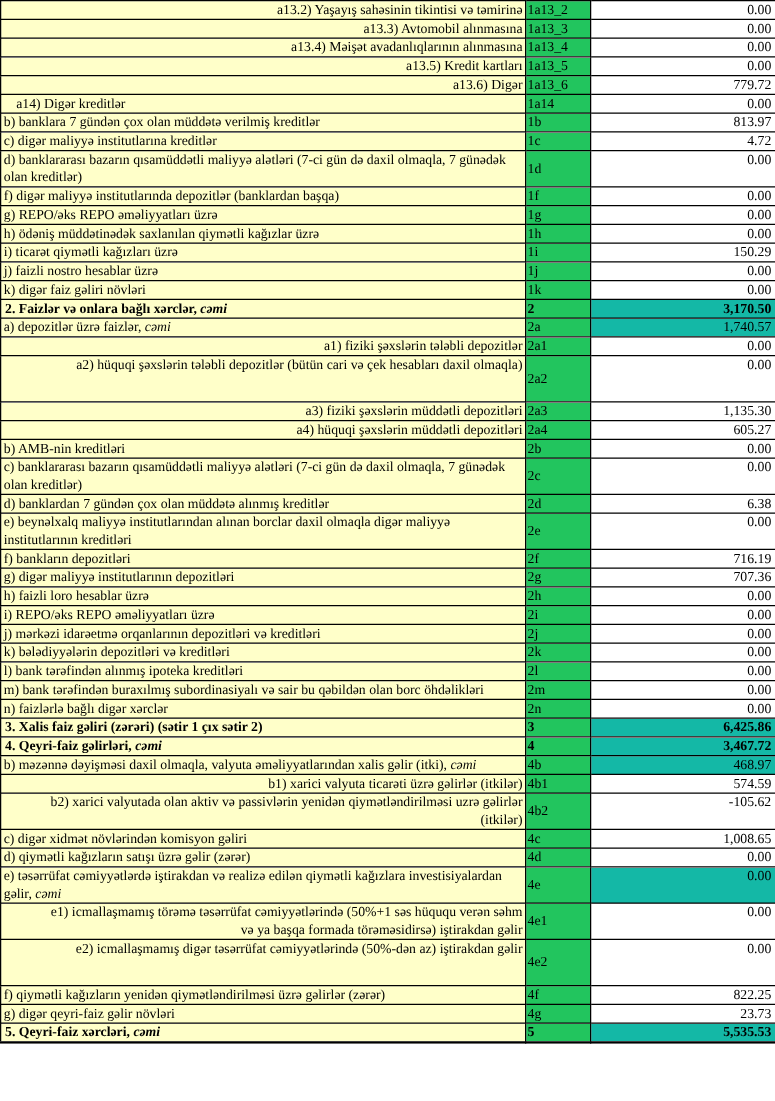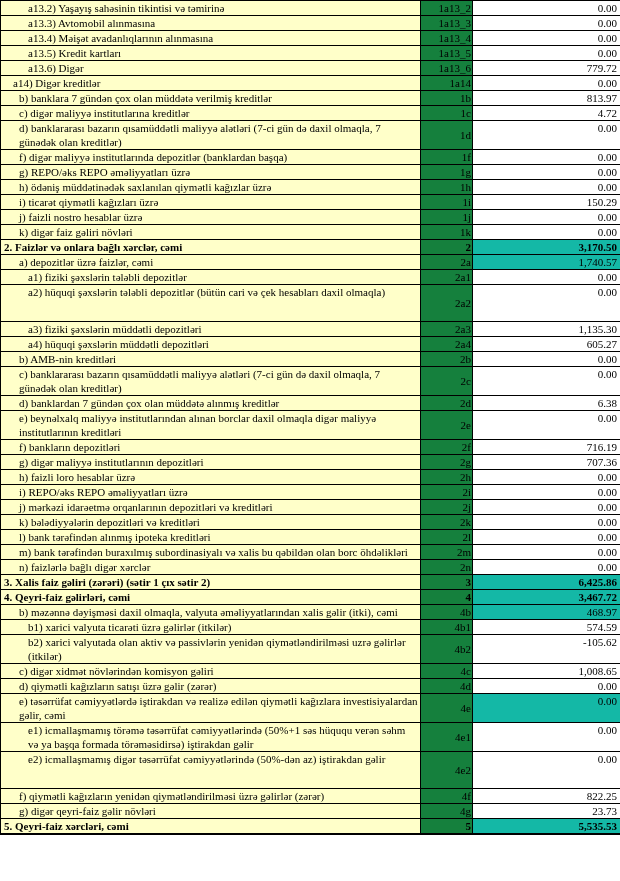--- a/index.html
+++ b/index.html
@@ -22,38 +22,38 @@
     box-sizing: border-box;
   }
   tr { height: 15px; }
   tr.tall { height: 37px; }
   td.desc {
     background: #ffffc9;
     vertical-align: top;
     padding: 0 2px 0 3px;
   }
   td.desc.ind0 { padding-left: 3px; }
-  td.desc.ind1 { padding-left: 18px; }
+  td.desc.ind1 { padding-left: 2px; }
   td.desc.ind2 { padding-left: 12px; }
-  td.desc.ind3 { padding-left: 27px; }
+  td.desc.ind3 { padding-left: 27px; text-align: right; }
   td.code {
-    background: #15803d;
-    text-align: right;
+    background: #22c55e;
+    text-align: left;
     vertical-align: middle;
     padding: 0 1px;
   }
   td.val {
     background: #ffffff;
     text-align: right;
     vertical-align: top;
     padding: 0 3px 0 11px;
   }
   td.val.hl { background: #14b8a6; }
   tr.bold td { font-weight: bold; }
-  .lbl-italic { }
+  .lbl-italic { font-style: italic; }
 </style>
 </head>
 <body>
 
 <div class="sheet">
   <table class="fin">
     <colgroup>
       <col style="width:420px">
       <col style="width:52px">
       <col style="width:148px">
@@ -213,21 +213,21 @@
     <td class="desc ind1"><span class="lbl">k) bələdiyyələrin depozitləri və kreditləri</span><span class="lbl-italic"></span></td>
     <td class="code">2k</td>
     <td class="val">0.00</td>
   </tr>
         <tr>
     <td class="desc ind1"><span class="lbl">l) bank tərəfindən alınmış ipoteka kreditləri</span><span class="lbl-italic"></span></td>
     <td class="code">2l</td>
     <td class="val">0.00</td>
   </tr>
         <tr>
-    <td class="desc ind1"><span class="lbl">m) bank tərəfindən buraxılmış subordinasiyalı və xalis bu qəbildən olan borc öhdəlikləri</span><span class="lbl-italic"></span></td>
+    <td class="desc ind1"><span class="lbl">m) bank tərəfindən buraxılmış subordinasiyalı və sair bu qəbildən olan borc öhdəlikləri</span><span class="lbl-italic"></span></td>
     <td class="code">2m</td>
     <td class="val">0.00</td>
   </tr>
         <tr>
     <td class="desc ind1"><span class="lbl">n) faizlərlə bağlı digər xərclər</span><span class="lbl-italic"></span></td>
     <td class="code">2n</td>
     <td class="val">0.00</td>
   </tr>
         <tr class="bold">
     <td class="desc ind0"><span class="lbl">3. Xalis faiz gəliri (zərəri) (sətir 1 çıx sətir 2)</span><span class="lbl-italic"></span></td>

